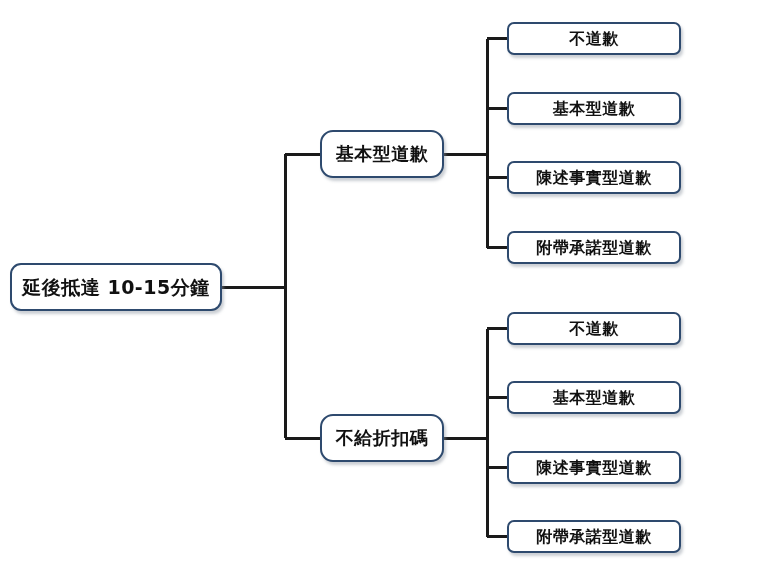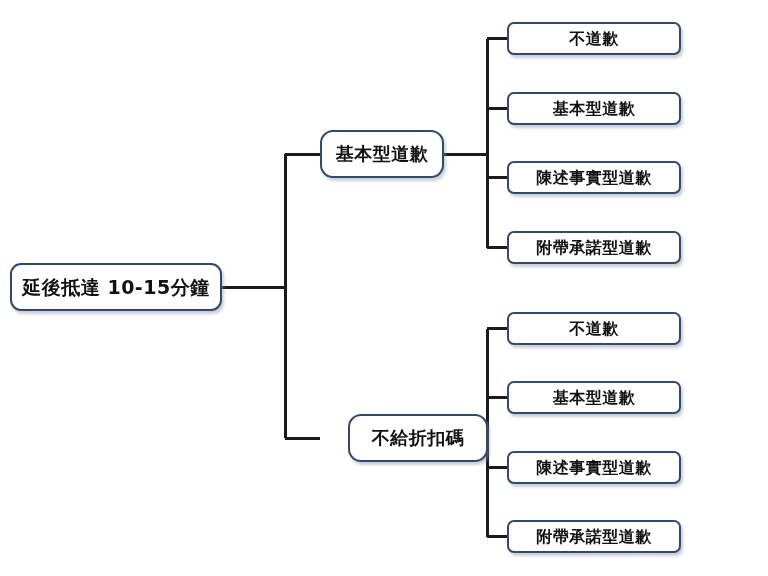--- a/index.html
+++ b/index.html
@@ -102,21 +102,21 @@
       </div>
       <div class="node node-leaf" style="left: 507px; top: 92px; width: 174px; height: 33px; border-color: rgb(46, 74, 110); background: rgb(255, 255, 255);">
         <span class="node-label" style="color: rgb(17, 17, 17);">基本型道歉</span>
       </div>
       <div class="node node-leaf" style="left: 507px; top: 161px; width: 174px; height: 33px; border-color: rgb(46, 74, 110); background: rgb(255, 255, 255);">
         <span class="node-label" style="color: rgb(17, 17, 17);">陳述事實型道歉</span>
       </div>
       <div class="node node-leaf" style="left: 507px; top: 231px; width: 174px; height: 33px; border-color: rgb(46, 74, 110); background: rgb(255, 255, 255);">
         <span class="node-label" style="color: rgb(17, 17, 17);">附帶承諾型道歉</span>
       </div>
-      <div class="node node-branch" style="left: 320px; top: 414px; width: 140px; height: 48px; border-color: rgb(46, 74, 110); background: rgb(255, 255, 255); margin-left: 28px;">
+      <div class="node node-branch" style="left: 320px; top: 414px; width: 124px; height: 48px; border-color: rgb(46, 74, 110); background: rgb(255, 255, 255);">
         <span class="node-label" style="color: rgb(17, 17, 17);">不給折扣碼</span>
       </div>
       <div class="node node-leaf" style="left: 507px; top: 312px; width: 174px; height: 33px; border-color: rgb(46, 74, 110); background: rgb(255, 255, 255);">
         <span class="node-label" style="color: rgb(17, 17, 17);">不道歉</span>
       </div>
       <div class="node node-leaf" style="left: 507px; top: 381px; width: 174px; height: 33px; border-color: rgb(46, 74, 110); background: rgb(255, 255, 255);">
         <span class="node-label" style="color: rgb(17, 17, 17);">基本型道歉</span>
       </div>
       <div class="node node-leaf" style="left: 507px; top: 451px; width: 174px; height: 33px; border-color: rgb(46, 74, 110); background: rgb(255, 255, 255);">
         <span class="node-label" style="color: rgb(17, 17, 17);">陳述事實型道歉</span>

